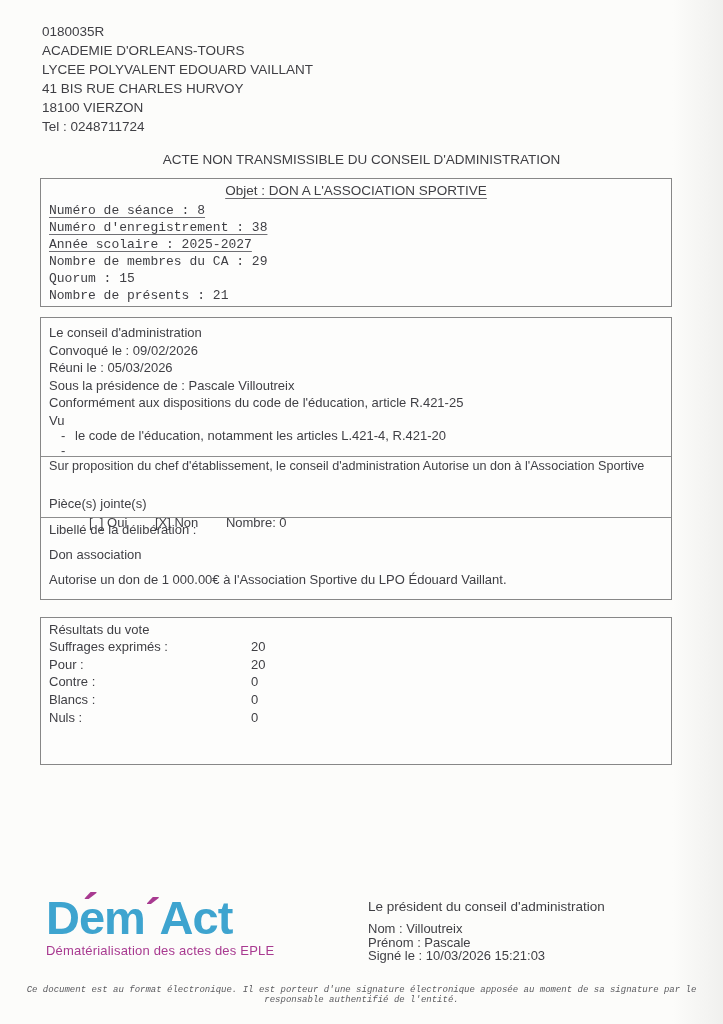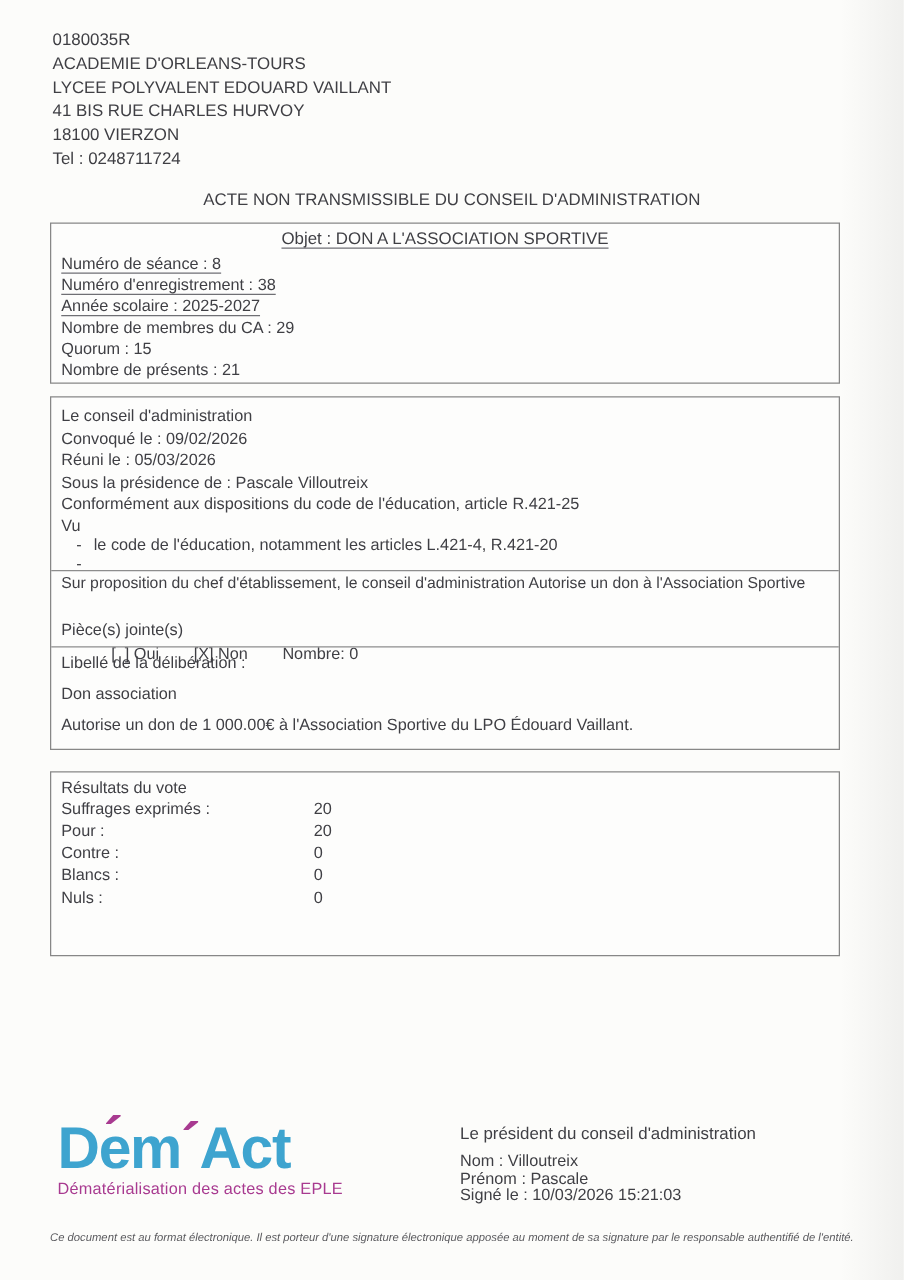--- a/index.html
+++ b/index.html
@@ -17,21 +17,21 @@
   .hdr{position:absolute;left:42px;top:22px;font-size:13.5px;line-height:19px;}
   
   .doc-title{position:absolute;left:0;top:152px;width:100%;text-align:center;font-size:13.5px;}
   
   .box{position:absolute;left:40px;width:632px;border:1px solid #878787;background:rgba(255,255,255,0.4);box-sizing:border-box;}
   .box1{top:178px;height:129px;}
   .box2{top:317px;height:283px;}
   .box3{top:617px;height:148px;}
   .u{text-decoration:underline;text-underline-offset:3px;text-decoration-thickness:1px;text-decoration-color:#6f6f74;}
   .objet{padding-top:4px;text-align:center;font-size:13.5px;}
-  .fields{margin-top:5px;padding-left:8px;font-size:13px;}
+  .fields{margin-top:5px;padding-left:8px;font-size:13px;font-family:Liberation Mono, monospace;}
   .field{line-height:16.9px;}
   
   .b2-top{padding:6px 8px 0 8px;font-size:13px;}
   .b2-top .ln{line-height:17.5px;white-space:nowrap;}
   .vu{padding-left:12px;line-height:14.5px;white-space:nowrap;}
   .vu .dash{display:inline-block;width:14px;}
   .divider{position:absolute;left:0;width:100%;height:1px;background:#8d8d8d;}
   .d1{top:138px;} .d2{top:199px;}
   .prop-block{position:absolute;left:8px;right:8px;top:141px;font-size:12.6px;}
   .prop{line-height:15px;white-space:nowrap;}
@@ -50,21 +50,21 @@
   
   .logo{position:absolute;left:46px;top:896px;}
   .logo-text{font-size:47px;font-weight:bold;letter-spacing:-1px;line-height:44px;color:#3ea4cf;}
   .eacc{position:relative;display:inline-block;}
   .eacc .acc{position:absolute;left:0.08em;top:-0.17em;font-style:normal;color:#a83a90;}
   .apos{color:#a83a90;position:relative;top:-0.06em;}
   .logo-sub{margin-top:3px;font-size:13px;color:#a83a90;letter-spacing:0.2px;}
   .sig{position:absolute;left:368px;top:898px;font-size:13.5px;}
   .sig-title{line-height:17px;}
   .sig-lines{margin-top:7px;line-height:13.6px;font-size:13px;}
-  .notice{position:absolute;left:0;top:985px;width:100%;text-align:center;font-size:9px;font-style:italic;color:#5a5a5e;}
+  .notice{position:absolute;left:0;top:985px;width:100%;text-align:center;font-size:9px;font-style:italic;color:#5a5a5e;font-family:Liberation Mono, monospace;}
 </style>
 </head>
 <body>
 
 <div class="page">
 
   <div class="hdr">
     <div>0180035R</div>
     <div>ACADEMIE D'ORLEANS-TOURS</div>
     <div>LYCEE POLYVALENT EDOUARD VAILLANT</div>

